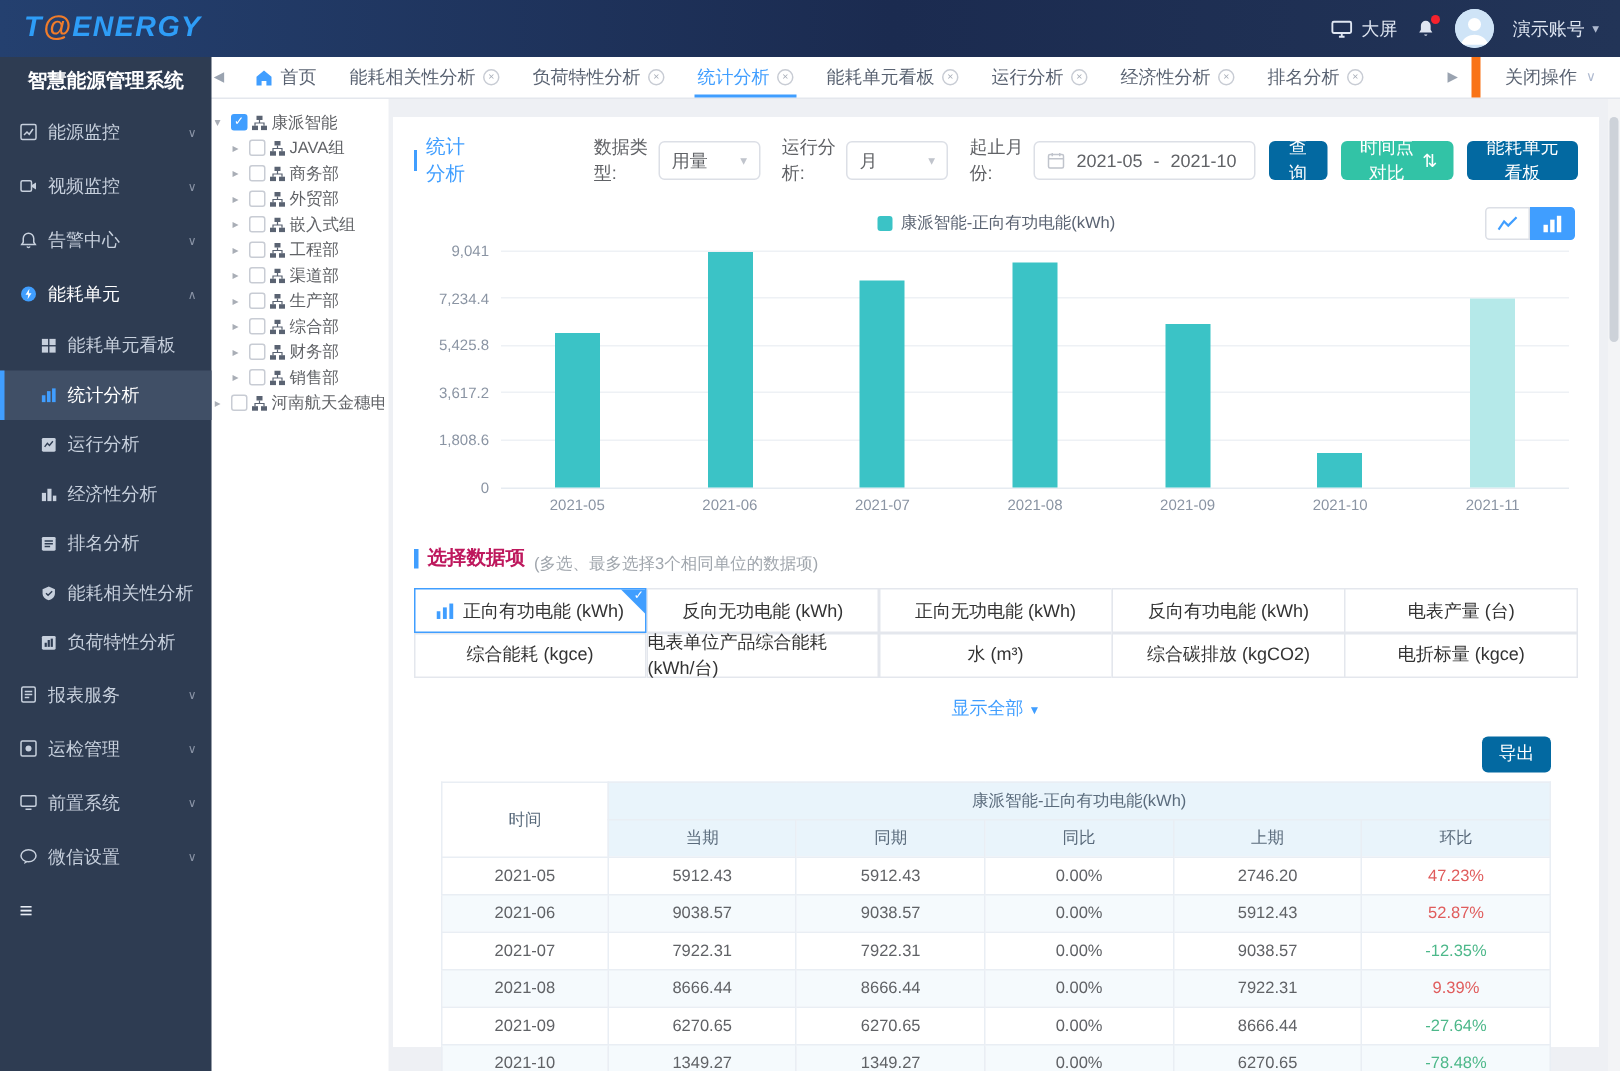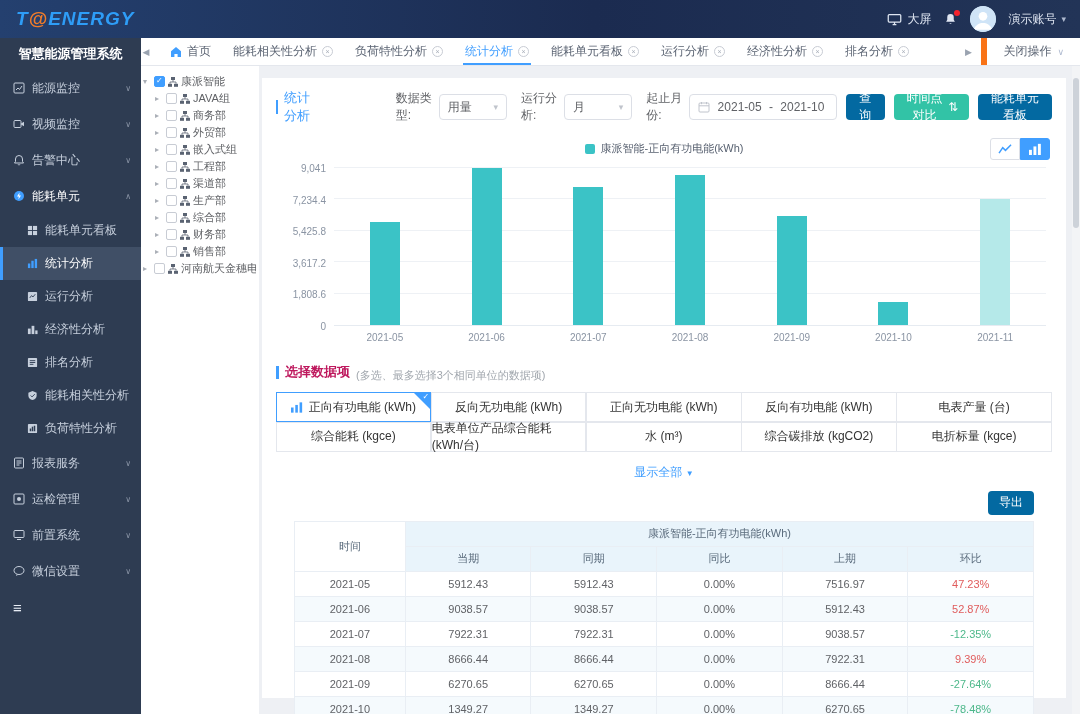--- a/index.html
+++ b/index.html
@@ -632,21 +632,21 @@
         <th>上期</th>
         <th>环比</th>
       </tr>
     </thead>
     <tbody>
       <tr>
         <td>2021-05</td>
         <td>5912.43</td>
         <td>5912.43</td>
         <td>0.00%</td>
-        <td>7516.97</td>
+        <td>2746.20</td>
         <td style="color: rgb(224, 92, 92);">47.23%</td>
       </tr>
       <tr>
         <td>2021-06</td>
         <td>9038.57</td>
         <td>9038.57</td>
         <td>0.00%</td>
         <td>5912.43</td>
         <td style="color: rgb(224, 92, 92);">52.87%</td>
       </tr>

